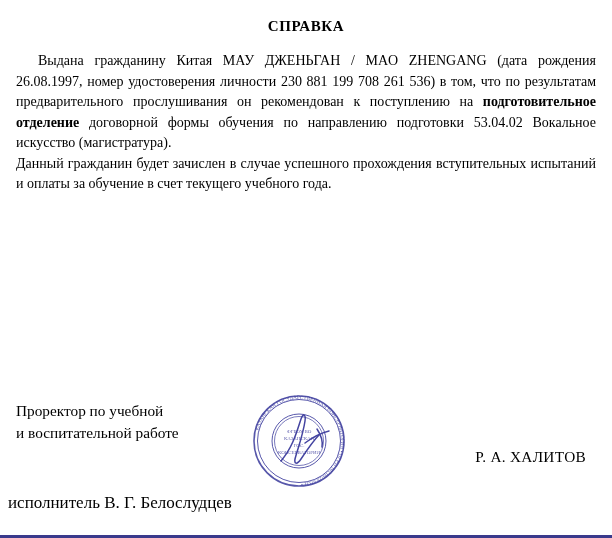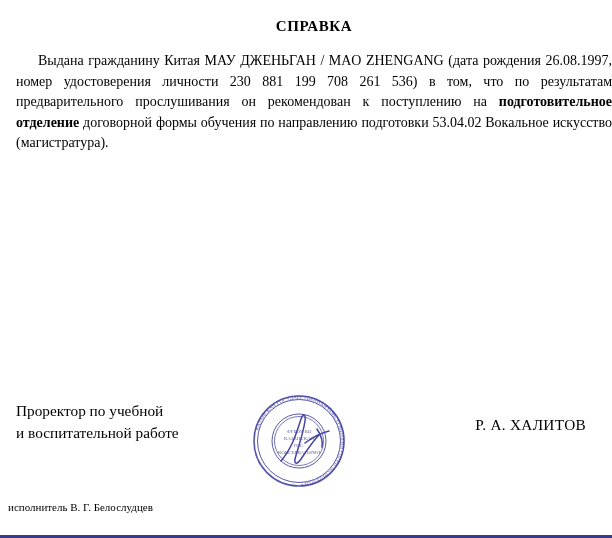--- a/index.html
+++ b/index.html
@@ -13,21 +13,21 @@
     font-family: "Liberation Serif", serif;
     color: #000000;
     overflow: hidden;
     position: relative;
   }
   .page {
     position: relative;
     width: 612px;
     height: 538px;
     box-sizing: border-box;
-    padding: 14px 0 0 16px;
+    padding: 14px 16px 0 16px;
   }
   .doc-title {
     text-align: center;
     font-weight: bold;
     font-size: 15px;
     letter-spacing: 0.6px;
     margin: 4px 0 16px 0;
     font-family: "Liberation Serif", serif;
   }
   .body-block {
@@ -56,37 +56,37 @@
   .sign-left {
     position: absolute;
     left: 0;
     top: 0;
     font-size: 15.3px;
     line-height: 1.45;
   }
   .sign-right {
     position: absolute;
     right: 10px;
-    top: 16px;
+    top: 48px;
     font-size: 15.3px;
     letter-spacing: 0.3px;
   }
   .stamp {
     position: absolute;
     left: 243px;
     top: 385px;
     width: 112px;
     height: 112px;
     pointer-events: none;
   }
   .footer {
     position: absolute;
     left: 8px;
     bottom: 22px;
-    font-size: 11px;
+    font-size: 17px;
     line-height: 1.45;
     font-family: "Liberation Serif", serif;
   }
   .footer div { white-space: nowrap; }
   .bottom-rule {
     position: absolute;
     left: 0;
     bottom: 0;
     width: 612px;
     height: 3px;
@@ -96,20 +96,23 @@
 </head>
 <body>
 
 <div class="page">
 
   <div class="doc-title">СПРАВКА</div>
 
   <div class="body-block">
     <p class="para indent">
       <span>Выдана гражданину Китая МАУ ДЖЕНЬГАН / MAO ZHENGANG (дата рождения 26.08.1997, номер удостоверения личности 230 881 199  708 261 536) в том, что по результатам предварительного прослушивания он рекомендован к поступлению на </span><b class="bold">подготовительное отделение</b><span> договорной формы обучения по направлению подготовки 53.04.02 Вокальное искусство (магистратура).</span>
+    </p>
+    <p class="para">
+      <span>Данный гражданин будет зачислен в случае успешного прохождения вступительных испытаний и оплаты за обучение в счет текущего учебного года.</span>
     </p>
     <div class="spacer-sm"></div>
   </div>
 
   <div class="sign-area">
     <div class="sign-left">
       <div>Проректор по учебной</div>
       <div>и воспитательной работе</div>
     </div>
     <div class="sign-right">Р. А. ХАЛИТОВ</div>

